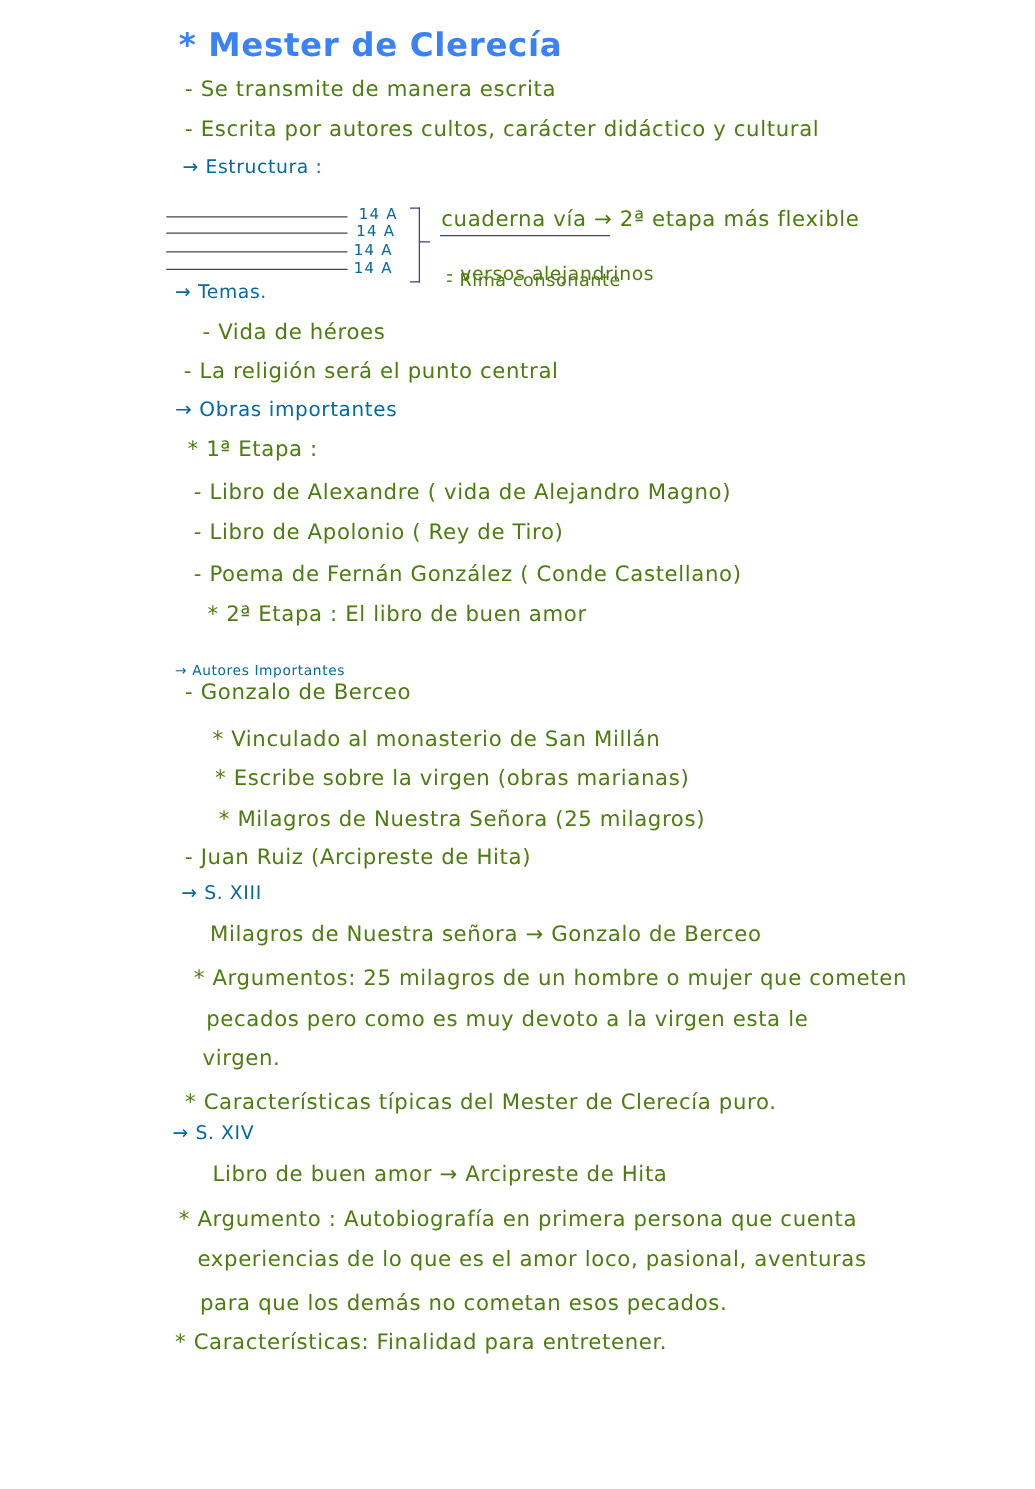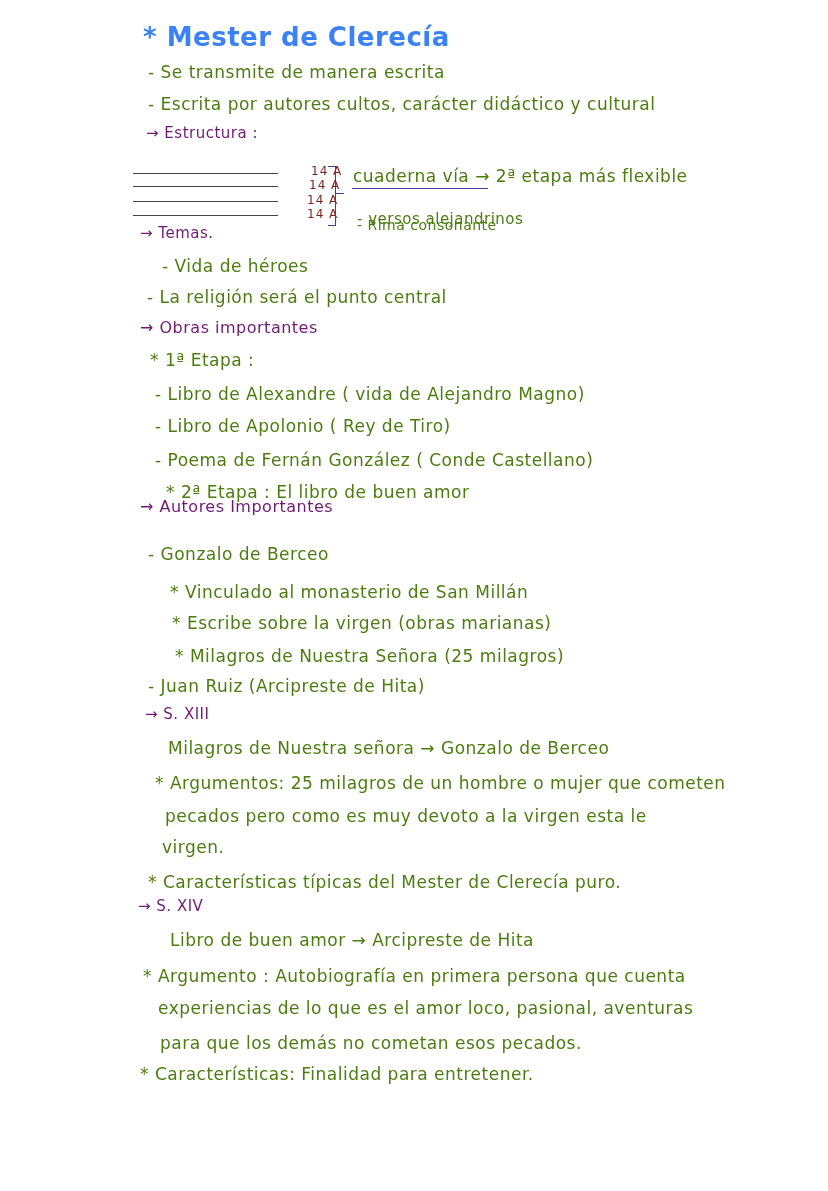--- a/index.html
+++ b/index.html
@@ -3,23 +3,23 @@
 <meta charset="utf-8">
 <style>
   html, body { margin:0; padding:0; }
   body {
     width:828px; height:1191px; background:#ffffff; position:relative; overflow:hidden;
     font-family: "DejaVu Sans", sans-serif;
     color:#3a3f8f;
   }
   .line { position:absolute; white-space:nowrap; font-size:17px; letter-spacing:0.5px; color:#4d7c0f; }
   .title { position:absolute; left:143px; top:22px; font-size:26px; font-weight:bold; color:#3b82f6; letter-spacing:0.5px; }
-  .black { color:#701a75; }
+  .black { color:#0369a1; }
   .rule { position:absolute; height:1.2px; background:#444; }
-  .syl { position:absolute; font-size:12px; color:#7f1d1d; letter-spacing:1px;margin-left:24px; }
+  .syl { position:absolute; font-size:12px; color:#0369a1; letter-spacing:1px; }
   .bracket { position:absolute; left:328px; top:166px; width:7px; height:58px; border:1.4px solid #3b3f91; border-left:none; }
   .bracket-tick { position:absolute; left:336px; top:193px; width:8px; height:1.4px; background:#3b3f91; }
   .underline { position:absolute; left:352px; top:188px; width:136px; height:1.2px; background:#3b3f91; }
 </style>
 </head>
 <body>
 
 <div>
   <div class="title">* Mester de Clerecía</div>
 
@@ -49,21 +49,21 @@
   <div class="line" style="left:147px;top:256px;margin-left:15px;">- Vida de héroes</div>
   <div class="line" style="left:147px;top:287px;">- La religión será el punto central</div>
 
   <div class="line black" style="left:140px;top:318px;font-size:16px;">→ Obras importantes</div>
   <div class="line" style="left:150px;top:350px;">* 1ª Etapa :</div>
   <div class="line" style="left:155px;top:384px;">- Libro de Alexandre ( vida de Alejandro Magno)</div>
   <div class="line" style="left:155px;top:416px;">- Libro de Apolonio ( Rey de Tiro)</div>
   <div class="line" style="left:155px;top:450px;">- Poema de Fernán González ( Conde Castellano)</div>
   <div class="line" style="left:166px;top:482px;">* 2ª Etapa : El libro de buen amor</div>
 
-  <div class="line black" style="left:140px;top:497px;font-size:16px;">→ Autores Importantes</div>
+  <div class="line black" style="left:140px;top:530px;font-size:11px;">→ Autores Importantes</div>
   <div class="line" style="left:148px;top:544px;">- Gonzalo de Berceo</div>
   <div class="line" style="left:170px;top:582px;">* Vinculado al monasterio de San Millán</div>
   <div class="line" style="left:172px;top:613px;">* Escribe sobre la virgen (obras marianas)</div>
   <div class="line" style="left:175px;top:646px;">* Milagros de Nuestra Señora (25 milagros)</div>
   <div class="line" style="left:148px;top:676px;">- Juan Ruiz (Arcipreste de Hita)</div>
 
   <div class="line black" style="left:145px;top:705px;font-size:15px;">→ S. XIII</div>
   <div class="line" style="left:168px;top:738px;">Milagros de Nuestra señora → Gonzalo de Berceo</div>
   <div class="line" style="left:155px;top:773px;">* Argumentos: 25 milagros de un hombre o mujer que cometen</div>
   <div class="line" style="left:165px;top:806px;">pecados pero como es muy devoto a la virgen esta le</div>

